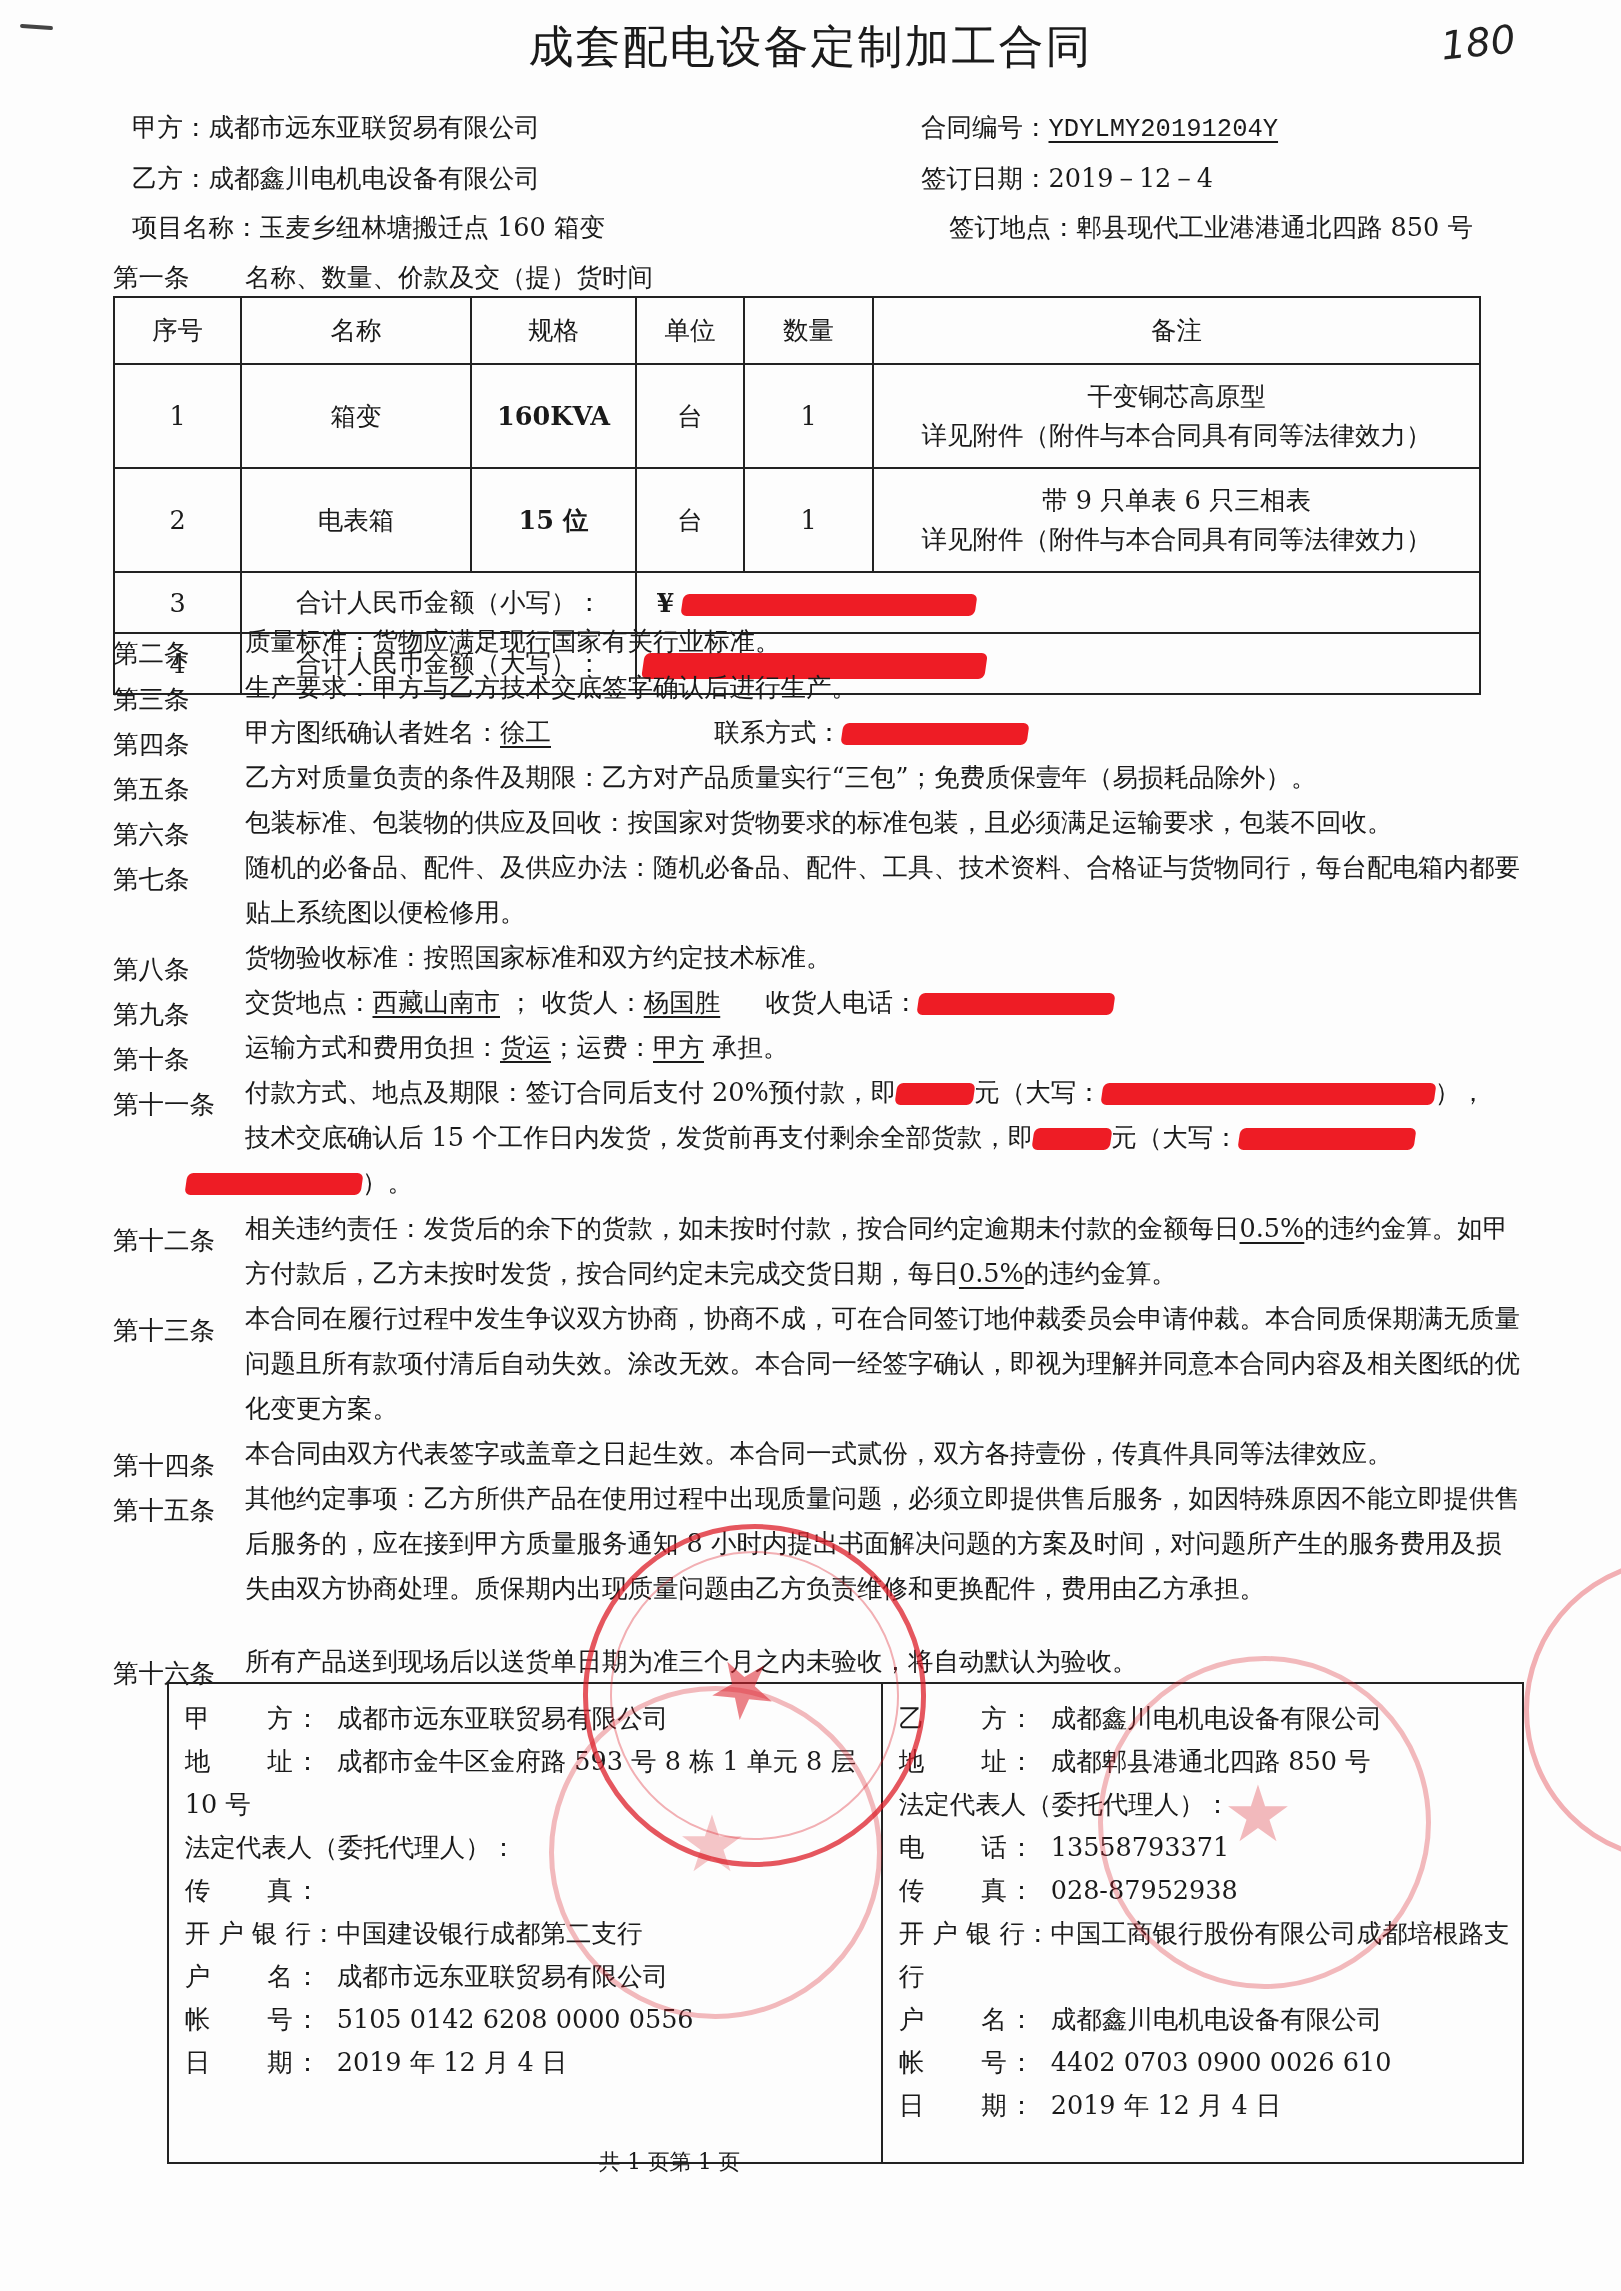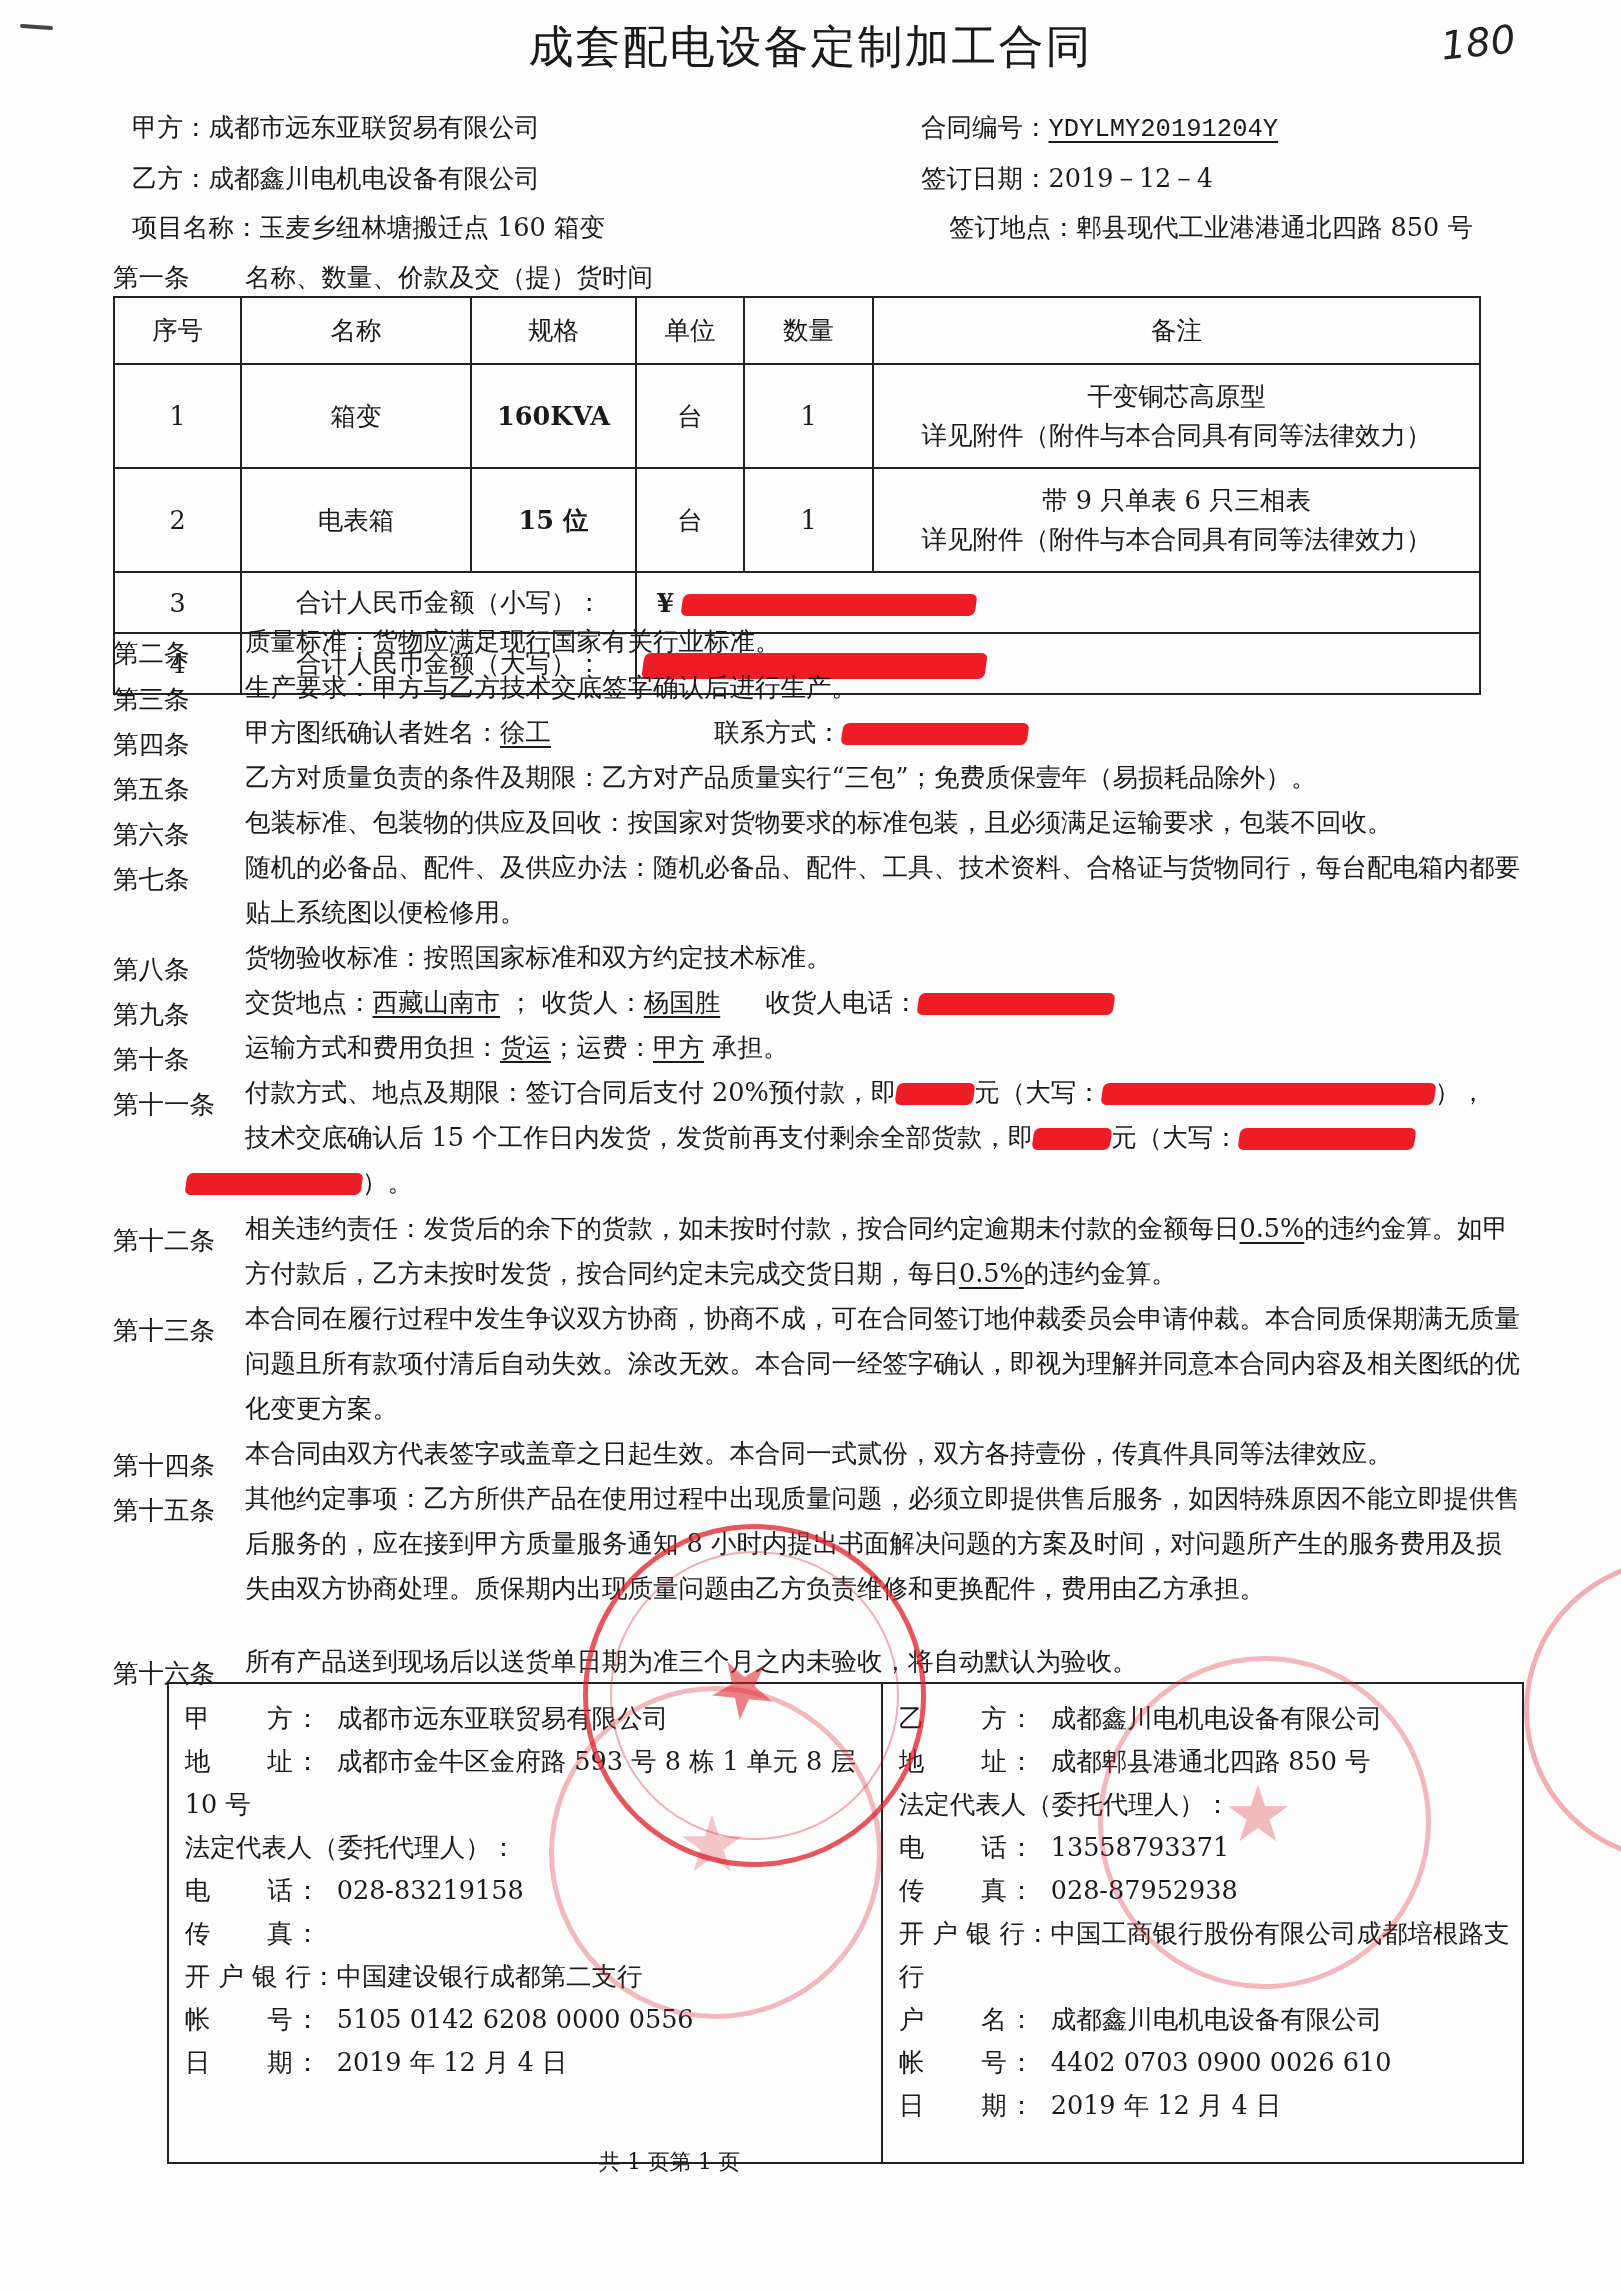--- a/index.html
+++ b/index.html
@@ -201,23 +201,23 @@
 <div class="clause" style="top:1639px;">
   <span class="num">第十六条</span>
     <span class="body">所有产品送到现场后以送货单日期为准三个月之内未验收，将自动默认为验收。</span>
 </div>
 
 <div class="sig">
   <div class="col left">
     <div><span class="lbl">甲　　方：</span><span>成都市远东亚联贸易有限公司</span></div>
     <div><span class="lbl">地　　址：</span><span>成都市金牛区金府路 593 号 8 栋 1 单元 8 层 10 号</span></div>
     <div><span class="lbl-wide">法定代表人（委托代理人）：</span><span></span></div>
-    <div><span class="lbl">电　　话：</span><span>028-83219158</span></div>
     <div><span class="lbl">传　　真：</span><span></span></div>
     <div><span class="lbl-wide">开 户 银 行：</span><span>中国建设银行成都第二支行</span></div>
+    <div><span class="lbl">户　　名：</span><span>成都市远东亚联贸易有限公司</span></div>
     <div><span class="lbl">帐　　号：</span><span>5105 0142 6208 0000 0556</span></div>
     <div><span class="lbl">日　　期：</span><span>2019 年 12 月 4 日</span></div>
   </div>
   <div class="col right">
     <div><span class="lbl">乙　　方：</span><span>成都鑫川电机电设备有限公司</span></div>
     <div><span class="lbl">地　　址：</span><span>成都郫县港通北四路 850 号</span></div>
     <div><span class="lbl-wide">法定代表人（委托代理人）：</span><span></span></div>
     <div><span class="lbl">电　　话：</span><span>13558793371</span></div>
     <div><span class="lbl">传　　真：</span><span>028-87952938</span></div>
     <div><span class="lbl-wide">开 户 银 行：</span><span>中国工商银行股份有限公司成都培根路支行</span></div>

